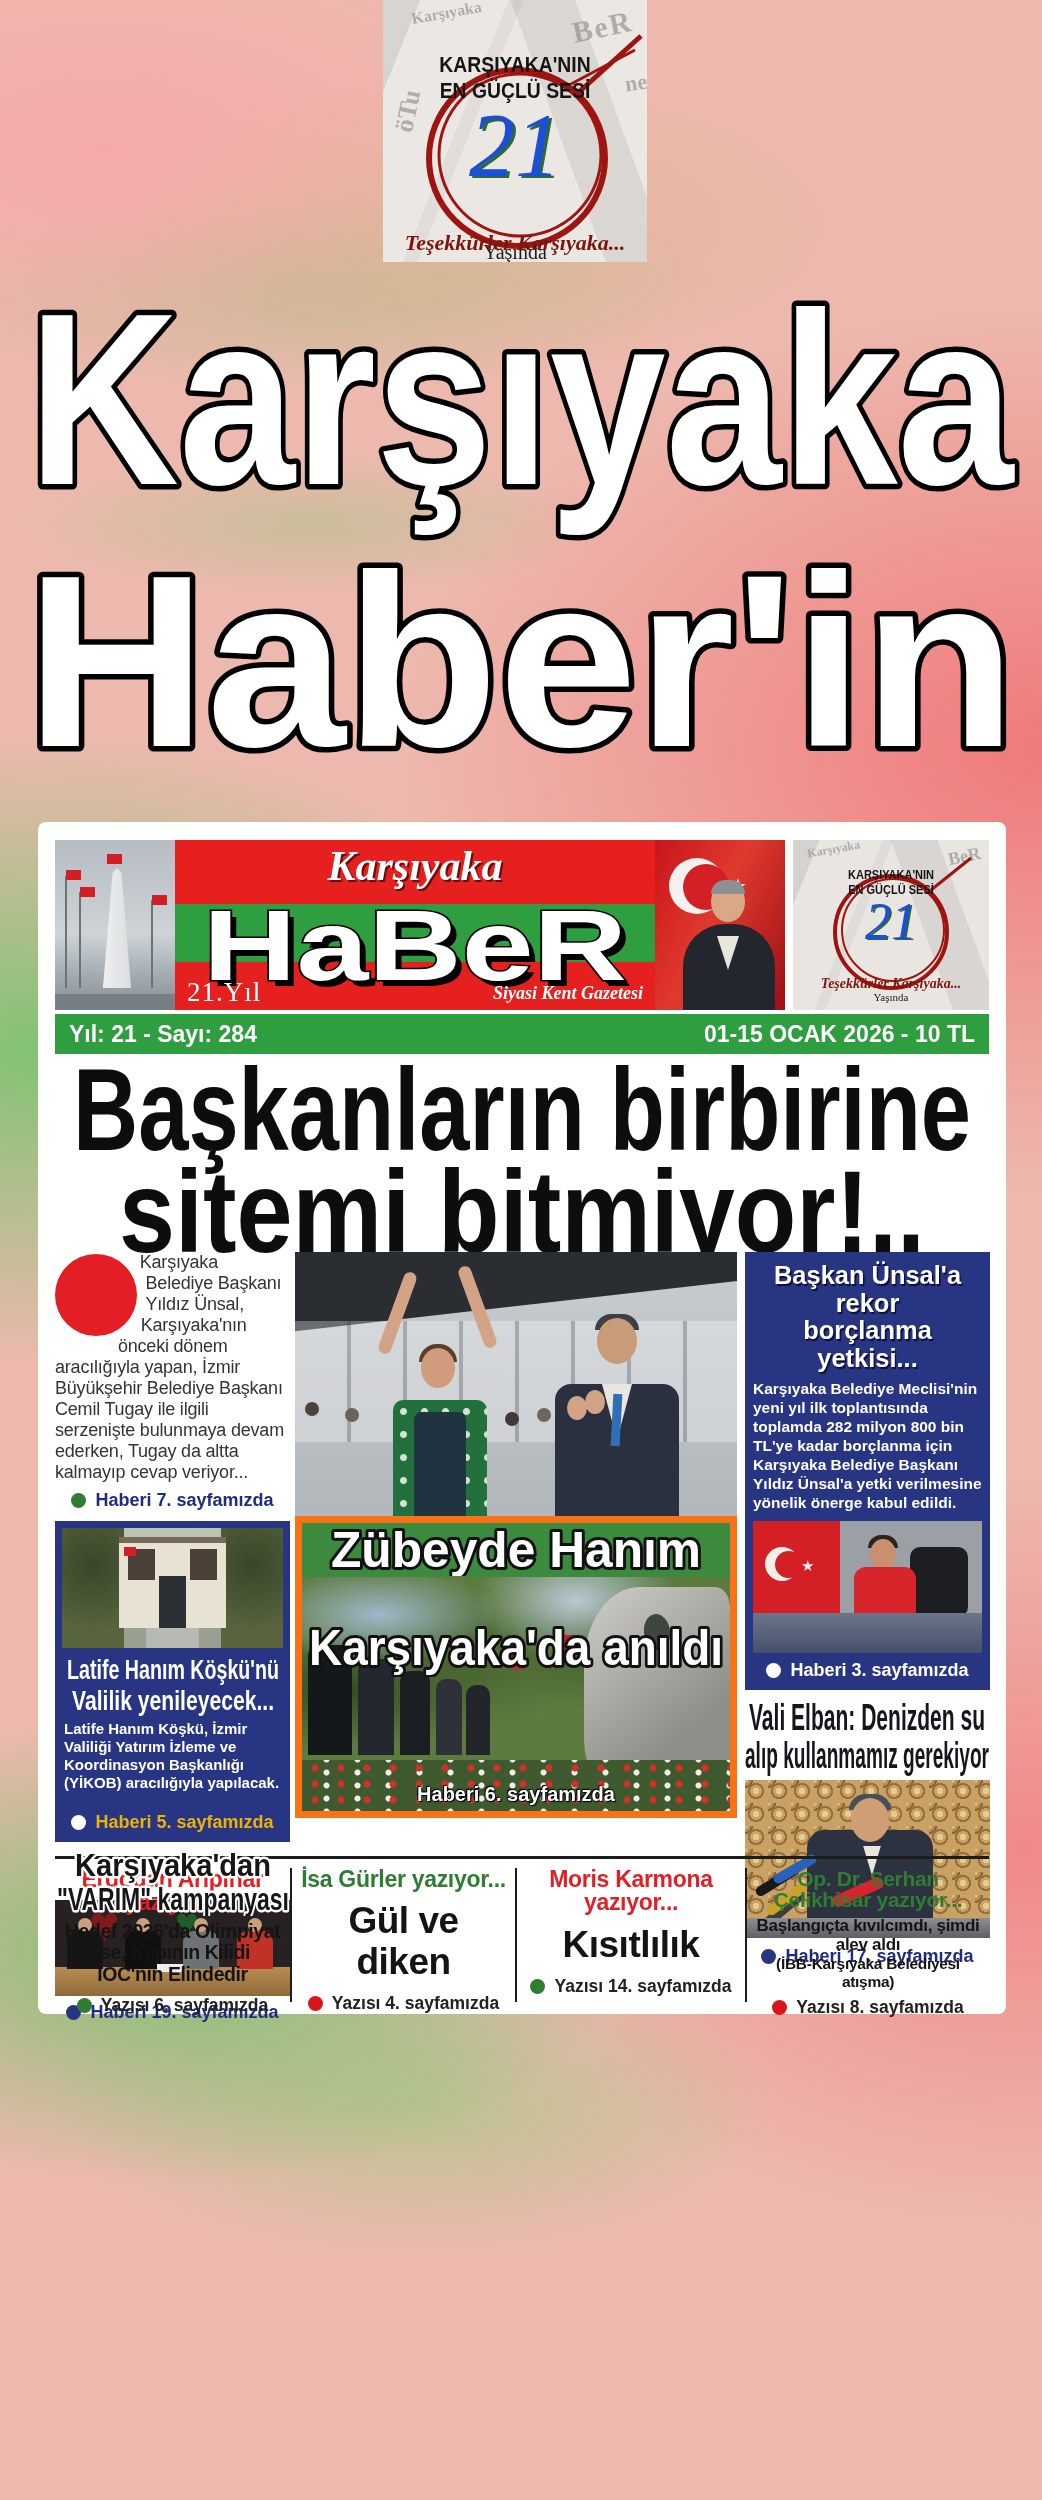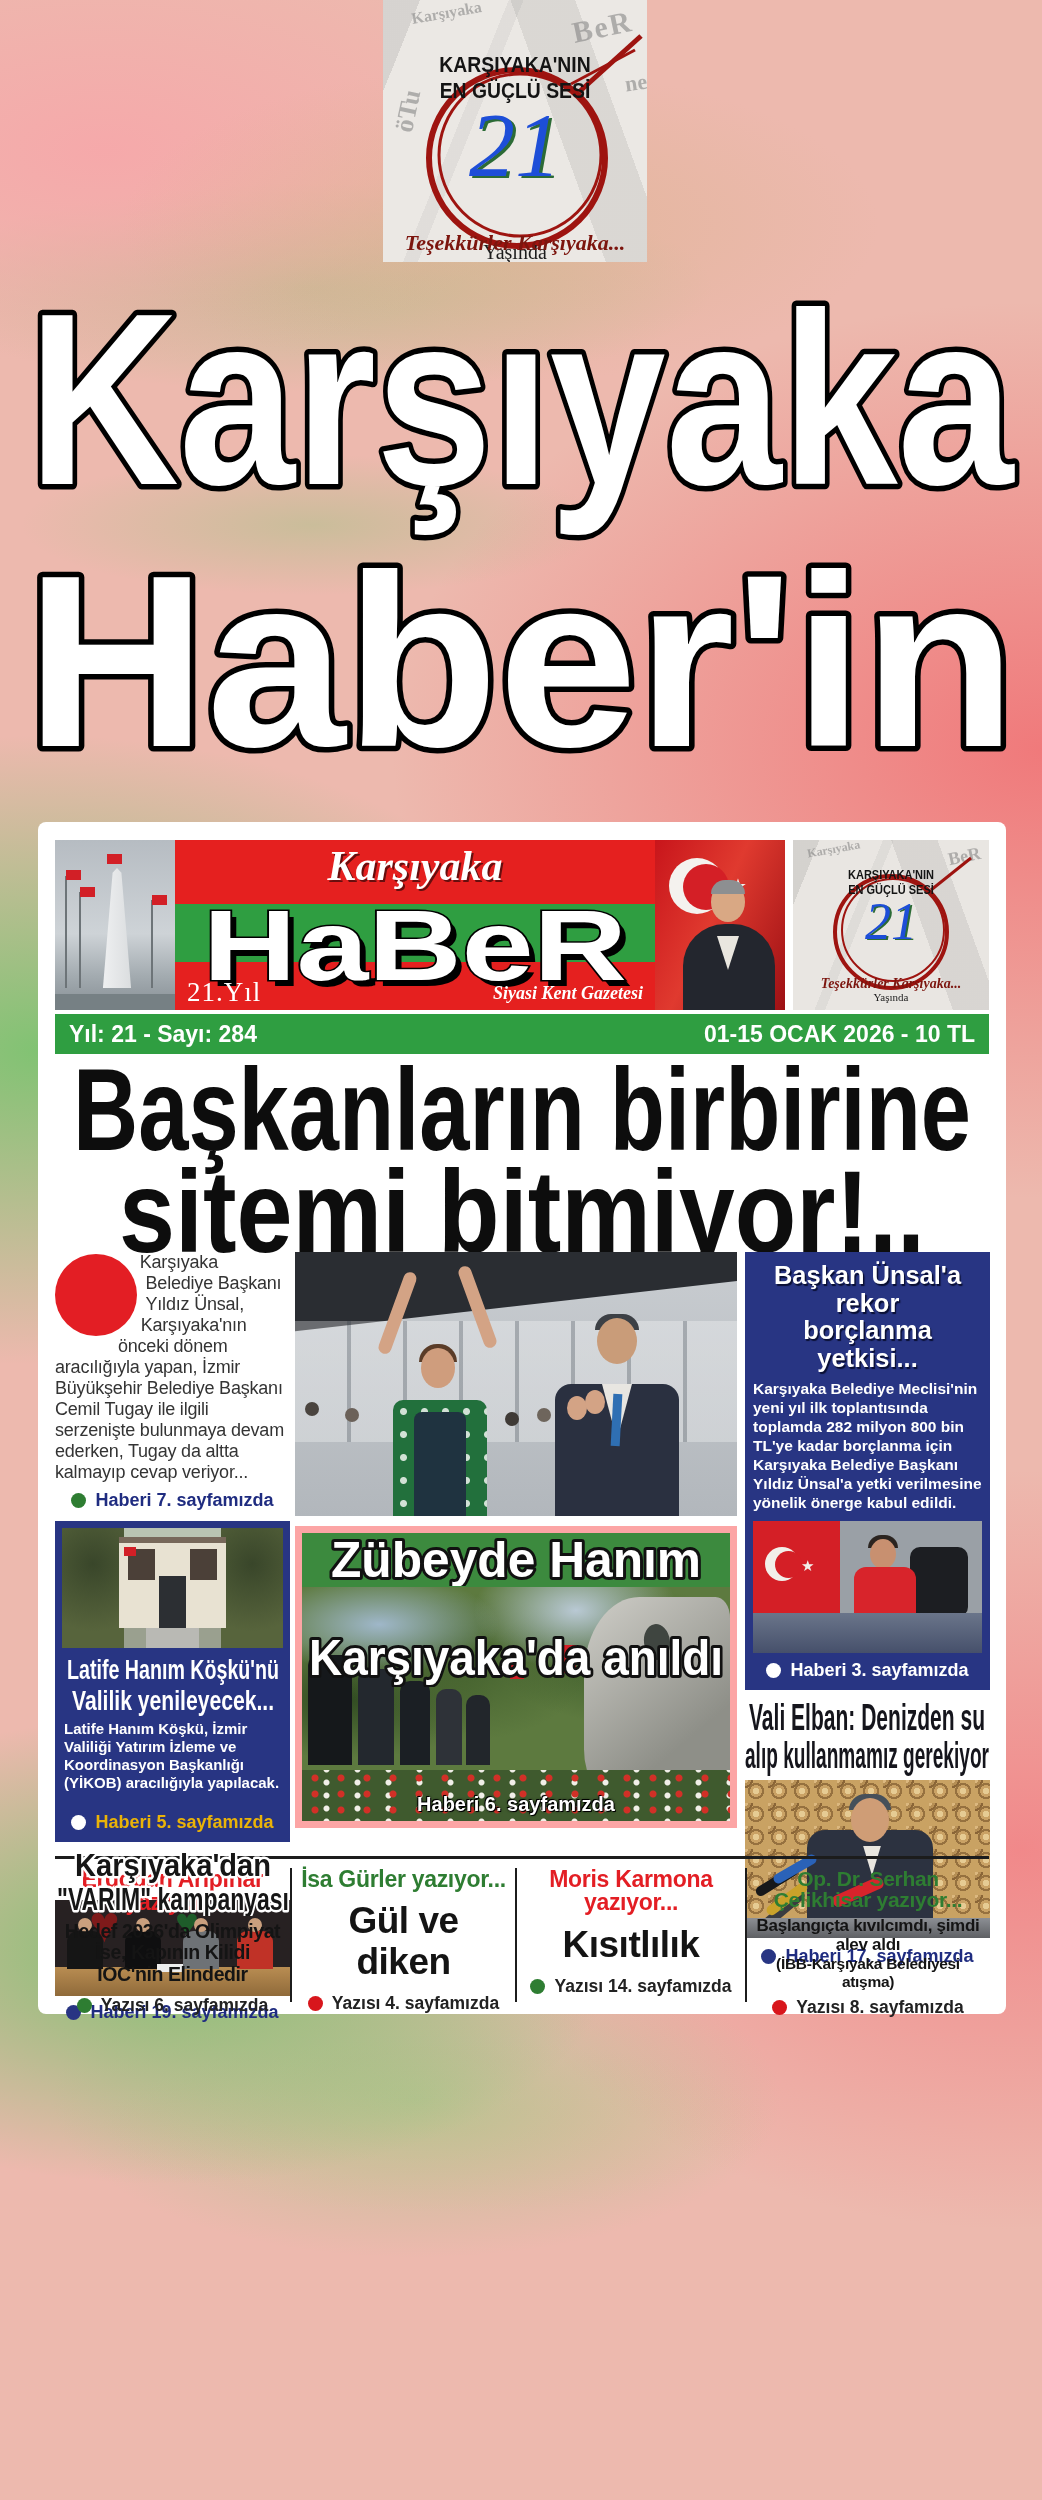--- a/index.html
+++ b/index.html
@@ -123,21 +123,21 @@
   .lp-whair{position:absolute;width:38px;height:18px;border-radius:18px 18px 0 0;background:#5a3c28;}
   .lp-dress{position:absolute;width:94px;height:116px;bottom:0;border-radius:10px 10px 0 0;background:#22703c;
       background-image:radial-gradient(circle,rgba(240,245,240,.85) 0 3px,transparent 4px);background-size:21px 23px;}
   .lp-panel{position:absolute;width:52px;height:104px;bottom:0;background:#1f3340;border-radius:8px 8px 0 0;}
   .lp-suit{position:absolute;width:124px;height:132px;bottom:0;border-radius:16px 16px 0 0;background:#2a3040;}
   .lp-shirt{position:absolute;width:30px;height:56px;background:#e8e6e1;clip-path:polygon(0 0,100% 0,50% 100%);}
   .lp-tie{position:absolute;width:9px;height:52px;background:#2f6fb3;transform:rotate(3deg);}
   .lp-mhead{position:absolute;width:40px;height:46px;border-radius:50%;background:#c99c79;}
   .lp-mhair{position:absolute;width:44px;height:16px;border-radius:20px 20px 0 0;background:#3c4045;}
   .lp-hand{position:absolute;width:20px;height:24px;border-radius:50%;background:#d3a385;}
-  .z-frame{margin-top:10px;border:7px solid #fca5a5;background:#2e7d32;position:relative;}
+  .z-frame{border:7px solid #f97316;background:#2e7d32;position:relative;}
   .z-band{height:54px;background:#3c8a3e;display:flex;align-items:center;justify-content:center;}
   .memorial-photo{position:relative;height:234px;overflow:hidden;background:#5d7a3f;
       background-image:
         radial-gradient(40% 30% at 18% 16%,#9fb7c9,transparent 70%),
         radial-gradient(34% 36% at 64% 10%,#b9c9d4,transparent 70%),
         radial-gradient(40% 44% at 38% 34%,#46632f,transparent 72%),
         radial-gradient(46% 40% at 78% 30%,#3c5a2a,transparent 72%),
         radial-gradient(50% 36% at 10% 48%,#314c22,transparent 70%);}
   .mem-rock{position:absolute;right:0;top:10px;width:34%;height:88%;border-radius:38% 10% 8% 26%;
       background:linear-gradient(140deg,#cfcec8,#8e8f88 70%);}

